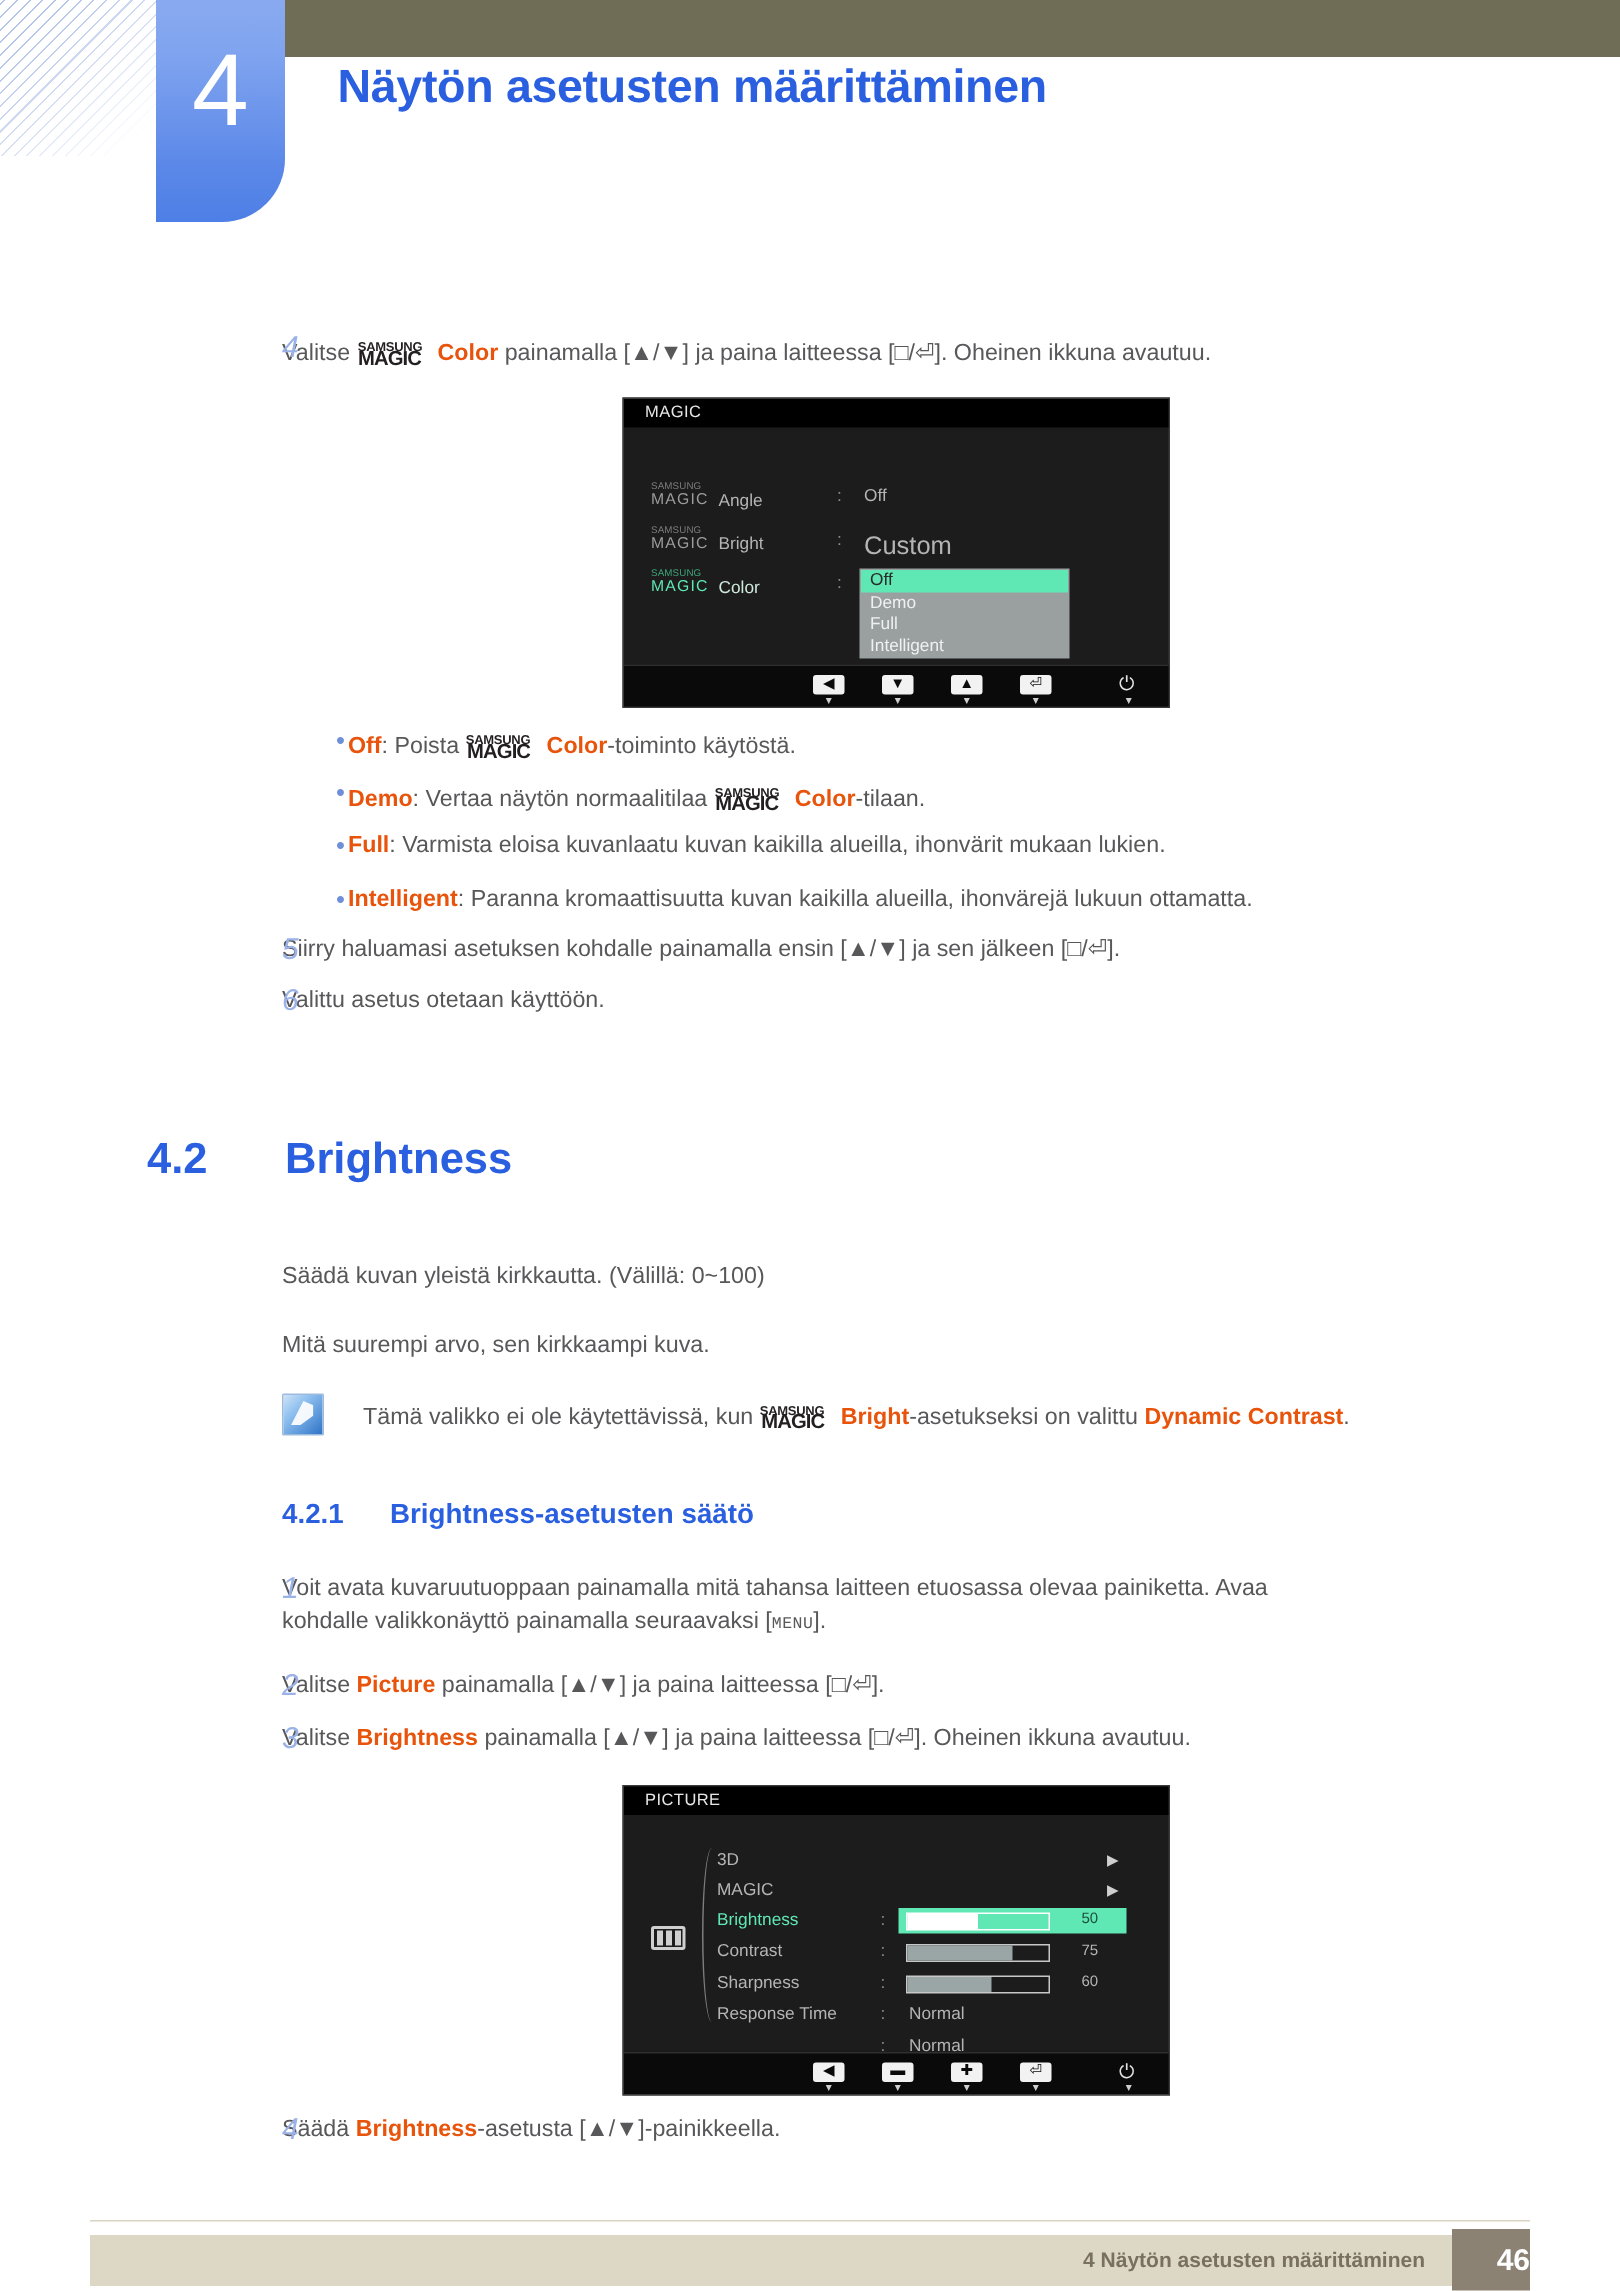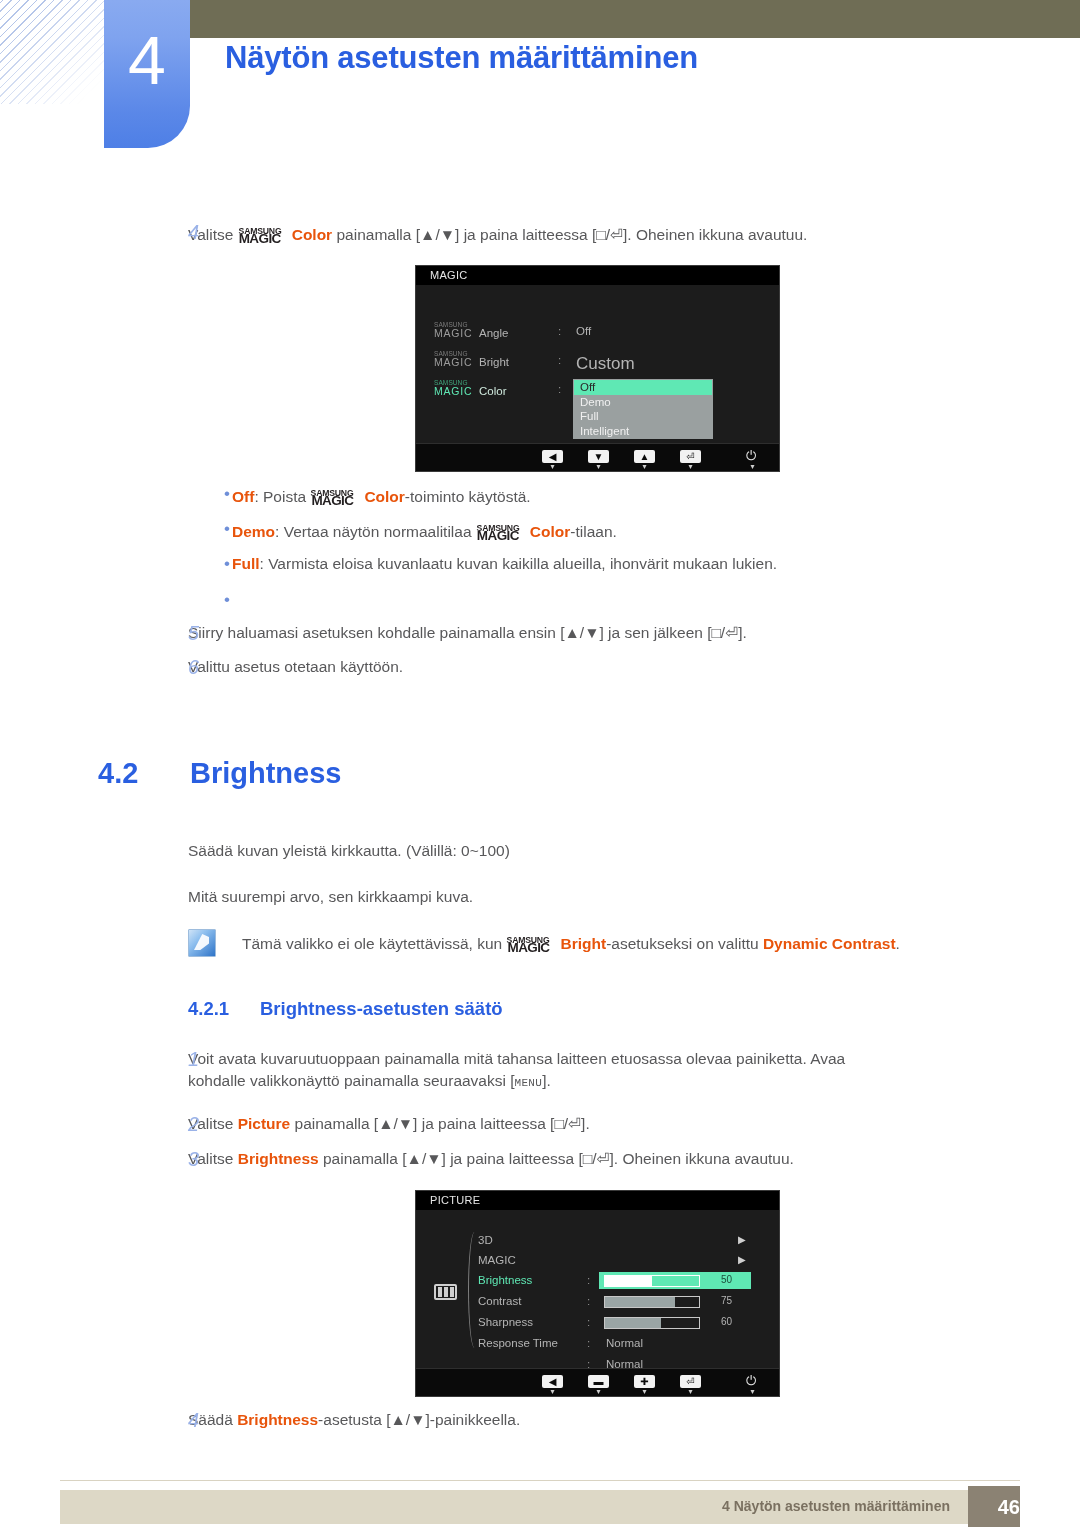--- a/index.html
+++ b/index.html
@@ -248,20 +248,21 @@
   <div class="txt"><span class="hl">Demo</span><span>: Vertaa näytön normaalitilaa </span><span class="smagic"><i class="s1">SAMSUNG</i><i class="s2">MAGIC</i></span><span class="hl">Color</span><span>-tilaan.</span></div>
 </div>
 
 <div class="bul body-text" style="left:188px;top:553px;width:800px;">
   <div class="dot"></div>
   <div class="txt"><span class="hl">Full</span><span>: Varmista eloisa kuvanlaatu kuvan kaikilla alueilla, ihonvärit mukaan lukien.</span></div>
 </div>
 
 <div class="bul body-text" style="left:188px;top:589px;width:800px;">
   <div class="dot"></div>
+  <div class="txt"><span class="hl">Intelligent</span><span>: Paranna kromaattisuutta kuvan kaikilla alueilla, ihonvärejä lukuun ottamatta.</span></div>
 </div>
 
 <div class="step body-text" style="left:188px;top:622px;width:800px;">
   <div class="num">5</div>
   <div class="txt">Siirry haluamasi asetuksen kohdalle painamalla ensin [▲/▼] ja sen jälkeen [□/⏎].</div>
 </div>
 <div class="step body-text" style="left:188px;top:656px;width:800px;">
   <div class="num">6</div>
   <div class="txt">Valittu asetus otetaan käyttöön.</div>
 </div>

